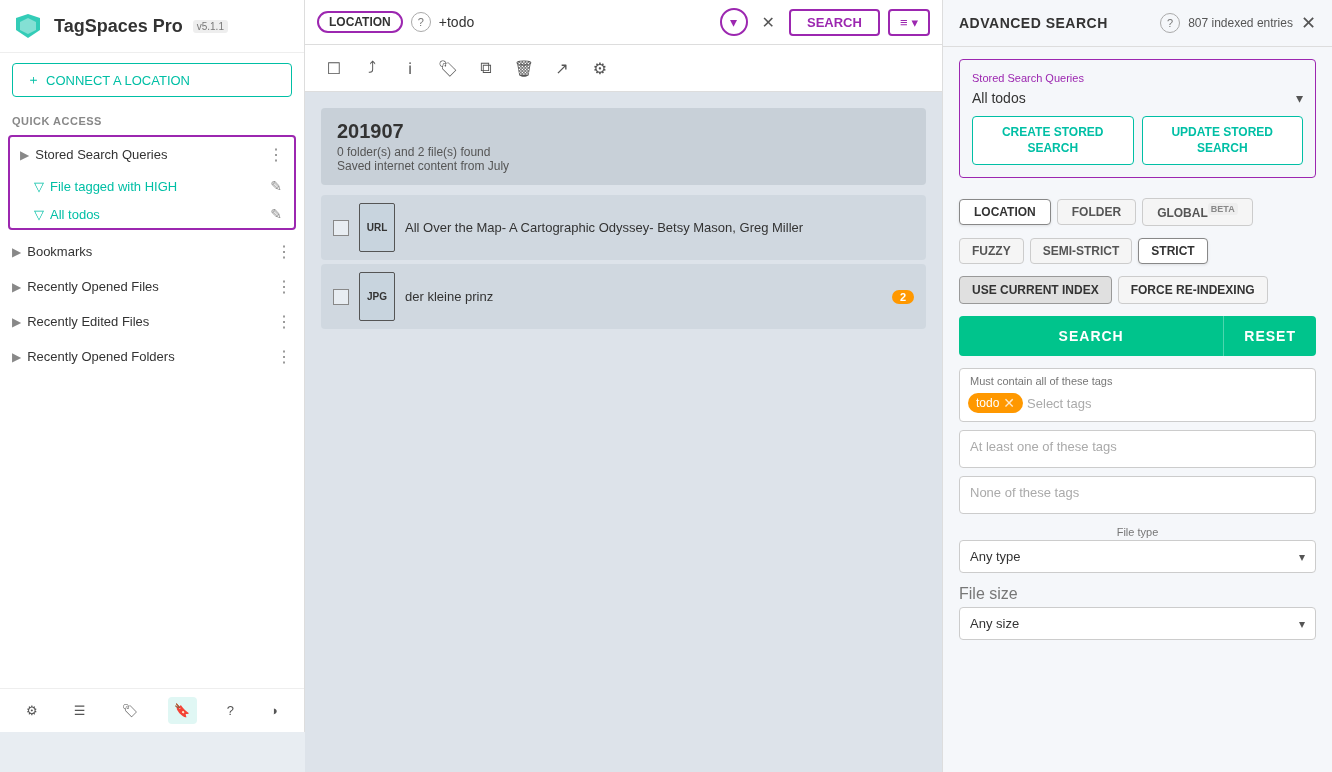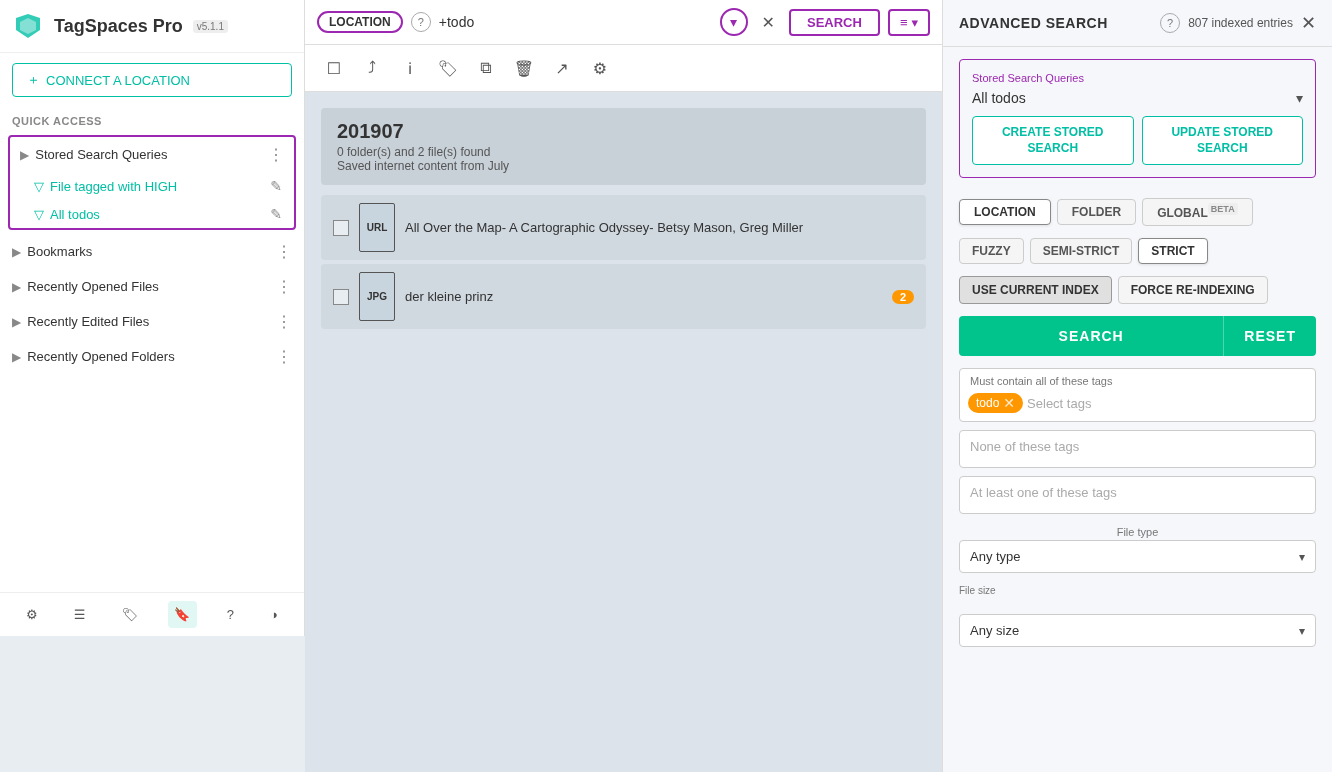--- a/index.html
+++ b/index.html
@@ -1,19 +1,19 @@
 <!DOCTYPE html>
 <html><head>
   <meta charset="utf-8">
   <style>
     * { box-sizing: border-box; margin: 0; padding: 0; }
     body { font-family: 'Segoe UI', Arial, sans-serif; font-size: 13px; background: #e8edf2; display: flex; width: 1332px; height: 772px; overflow: hidden; }
 
     
-    .sidebar { width: 305px; min-width: 305px; background: #fff; display: flex; flex-direction: column; border-right: 1px solid #ddd; height: 636px; }
+    .sidebar { width: 305px; min-width: 305px; background: #fff; display: flex; flex-direction: column; border-right: 1px solid #ddd; height: 732px; }
     .sidebar-header { display: flex; align-items: center; padding: 10px 12px; gap: 10px; border-bottom: 1px solid #eee; }
     .logo-icon { width: 32px; height: 32px; }
     .logo-text { font-size: 18px; font-weight: bold; color: #333; }
     .version-badge { font-size: 10px; background: #eee; border-radius: 3px; padding: 1px 4px; color: #777; }
 
     .connect-btn { margin: 10px 12px; border: 1px solid #00bfa5; color: #00bfa5; background: #fff; border-radius: 4px; padding: 7px 14px; display: flex; align-items: center; gap: 6px; cursor: pointer; font-size: 13px; }
 
     .quick-access-label { font-size: 11px; font-weight: 600; color: #888; padding: 8px 12px 4px; letter-spacing: 0.5px; }
 
     .sidebar-section { border: 2px solid #9c27b0; border-radius: 4px; margin: 4px 8px; }
@@ -109,21 +109,21 @@
 
     .filter-plain-input { padding: 8px 10px; font-size: 13px; color: #aaa; min-height: 36px; }
 
     .file-type-section { margin: 8px 16px; text-align: center; }
     .file-type-label { font-size: 11px; color: #777; margin-bottom: 2px; }
     .file-type-select-wrapper { border: 1px solid #ccc; border-radius: 4px; background: #fff; display: flex; align-items: center; justify-content: space-between; padding: 8px 10px; cursor: pointer; }
     .file-type-value { font-size: 13px; color: #333; }
     .select-arrow { color: #555; font-size: 12px; }
 
     .file-size-section { margin: 4px 16px 8px; }
-    .file-size-label { font-size: 10px; color: #777; margin-bottom: 18px; }
+    .file-size-label { font-size: 16px; color: #777; margin-bottom: 4px; }
     .file-size-select-wrapper { border: 1px solid #ccc; border-radius: 4px; background: #fff; display: flex; align-items: flex-end; justify-content: space-between; padding: 8px 10px; cursor: pointer; }
   </style>
 </head>
 <body>
 
 <div class="sidebar">
 
   <div class="sidebar-header">
     <svg class="logo-icon" viewBox="0 0 32 32" fill="none">
       <path d="M4 8 L16 4 L28 8 L28 20 L16 28 L4 20 Z" fill="#00bfa5" opacity="0.8"></path>
@@ -329,25 +329,25 @@
     <div class="filter-tags-input">
       <span class="tag-chip">
         <span>todo</span>
         <span class="tag-chip-remove">✕</span>
       </span>
       <span class="tags-placeholder">Select tags</span>
     </div>
   </div>
 
   <div class="filter-section">
+    <div class="filter-plain-input" style="color:#aaa;">At least one of these tags</div>
+  </div>
+
+  <div class="filter-section">
     <div class="filter-plain-input" style="color:#aaa;">None of these tags</div>
-  </div>
-
-  <div class="filter-section">
-    <div class="filter-plain-input" style="color:#aaa;">At least one of these tags</div>
   </div>
 
   <div class="file-type-section">
     <div class="file-type-label">File type</div>
     <div class="file-type-select-wrapper">
       <span class="file-type-value">Any type</span>
       <span class="select-arrow">▾</span>
     </div>
   </div>
 

